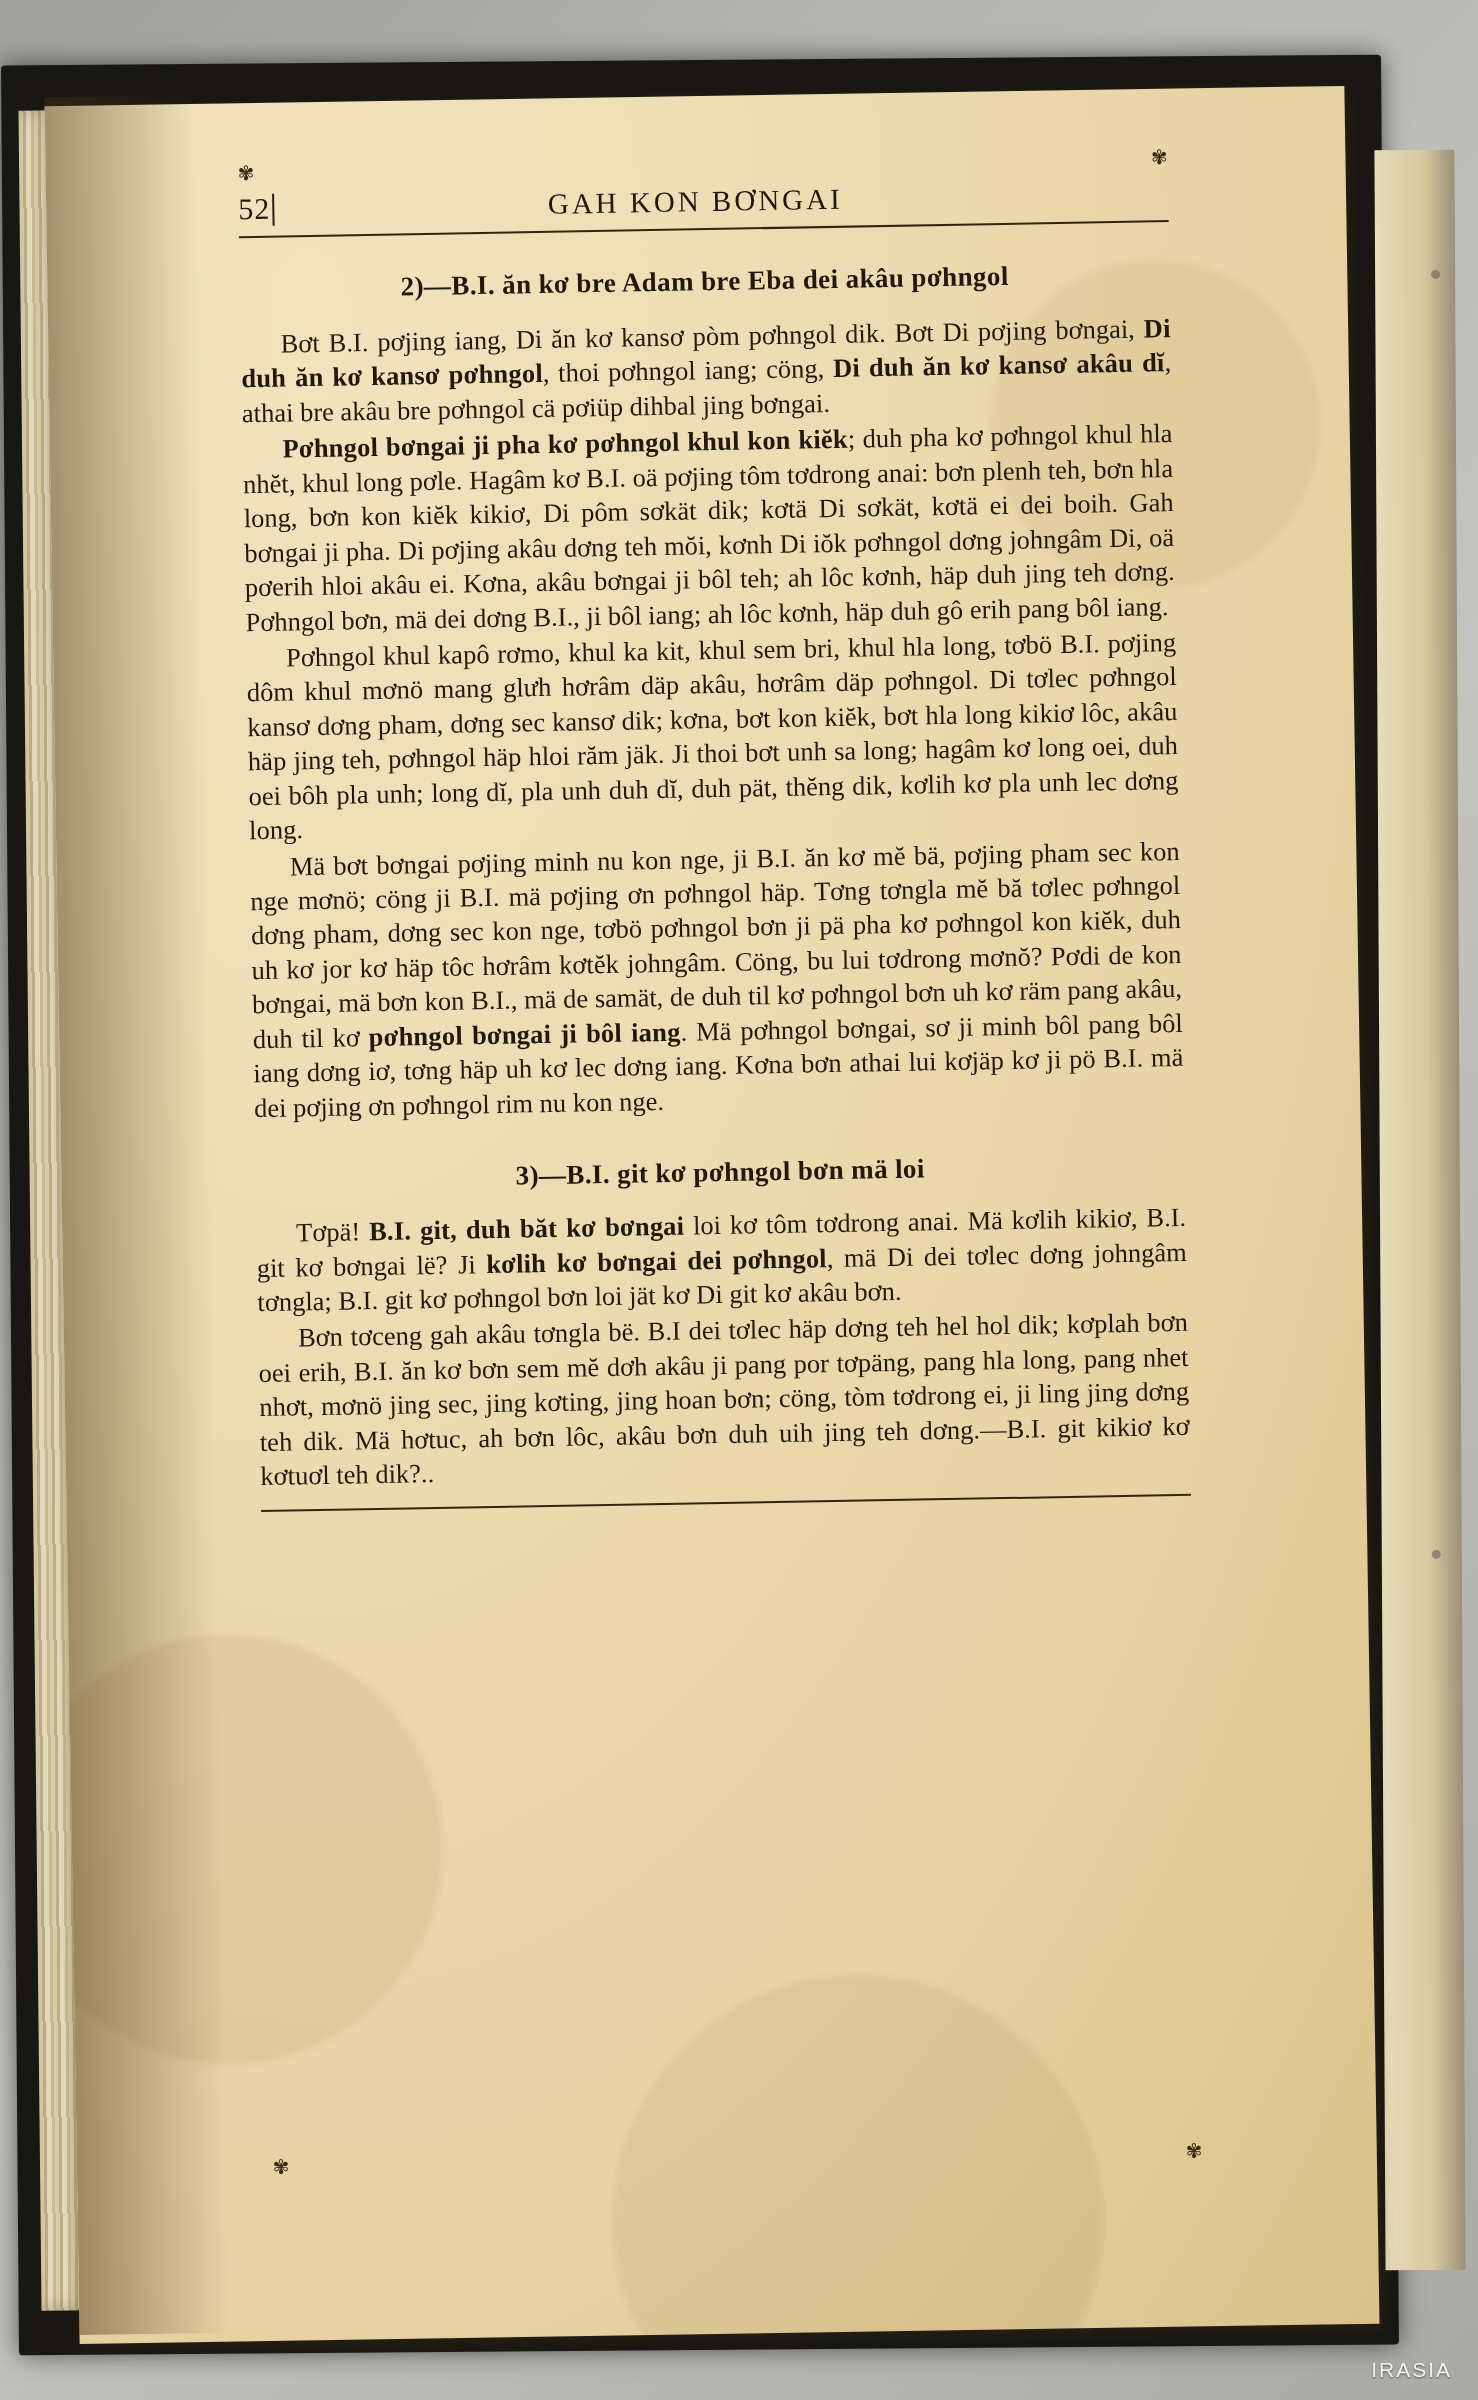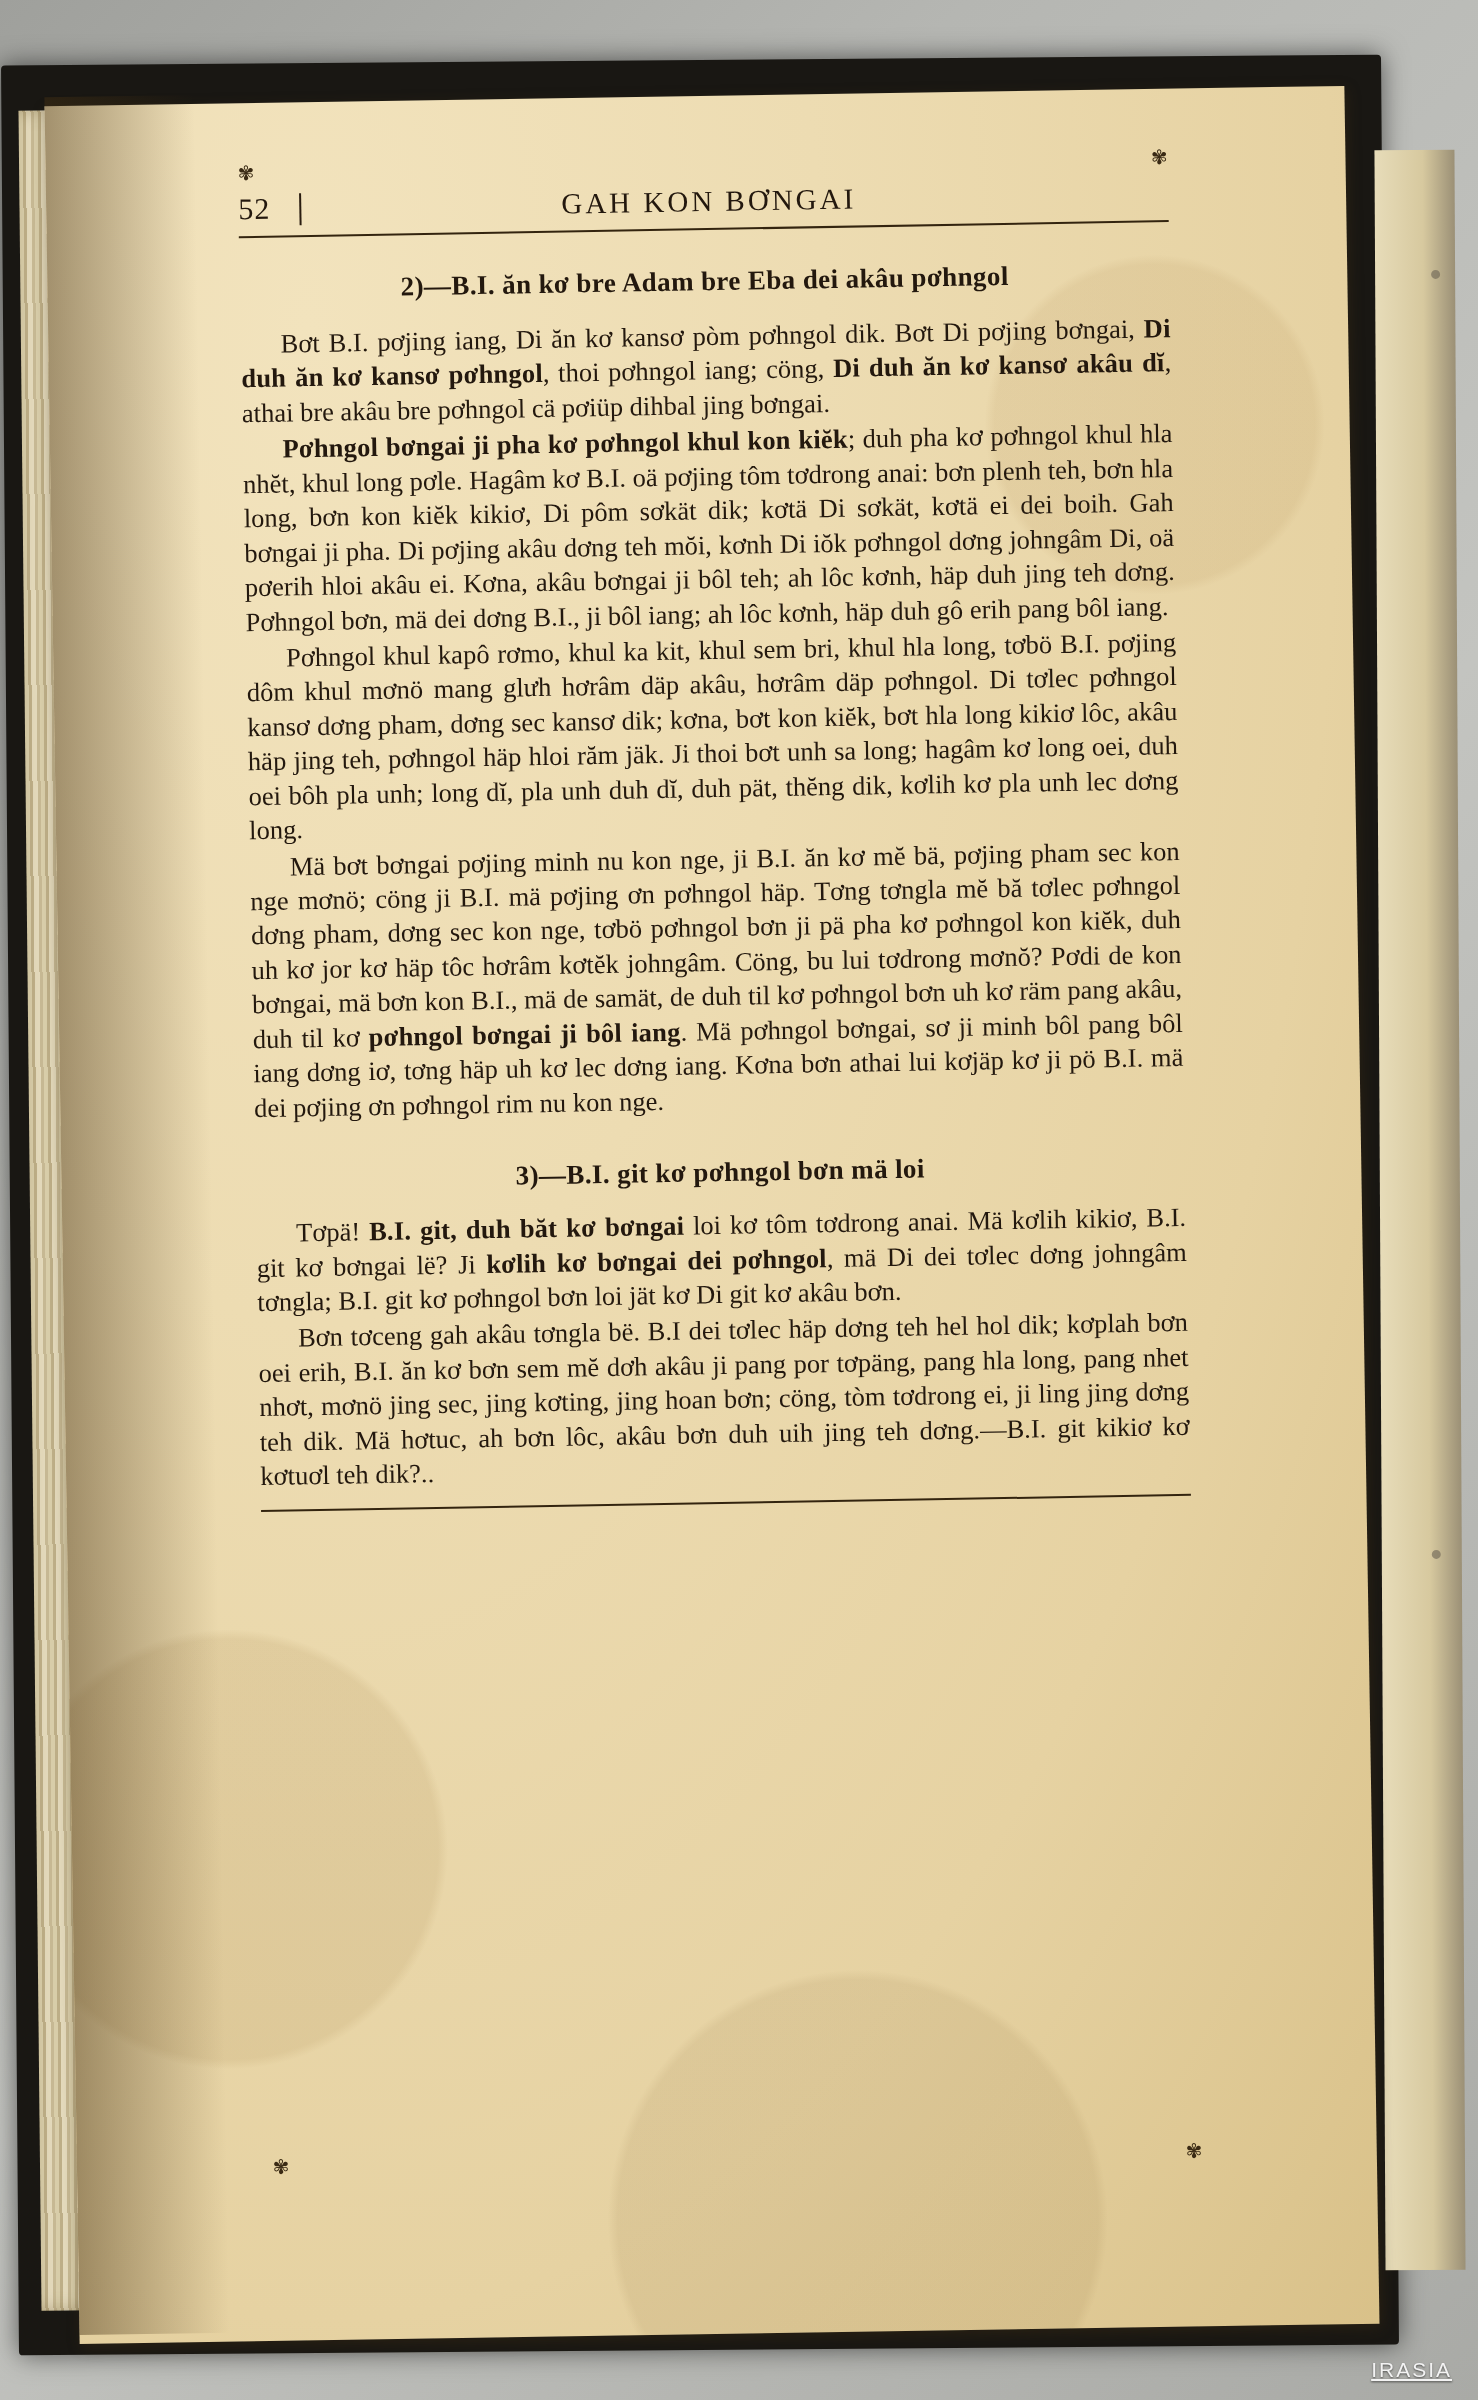--- a/index.html
+++ b/index.html
@@ -109,21 +109,21 @@
   
   .header-row{
     display:flex;
     align-items:flex-end;
     gap:18px;
     padding-bottom: 6px;
   }
   .folio{
     font-size: 30px;
     letter-spacing: 1px;
-    padding-right: 29px;
+    padding-right: 2px;
     border-right: 2px solid #2a1d10;
     line-height: 1;
     padding-bottom: 2px;
   }
   .running-head{
     flex:1;
     text-align:center;
     font-size: 29px;
     letter-spacing: 3px;
     padding-right: 70px;
@@ -175,21 +175,20 @@
   
   #watermark{
     position:absolute;
     right: 26px;
     bottom: 18px;
     font-family: "Liberation Sans", sans-serif;
     font-size: 21px;
     letter-spacing: 2px;
     color: #f3f3f3;
     text-shadow: 0 1px 2px rgba(0,0,0,0.55);
-    text-decoration: underline;
   }
   
   .speck{ position:absolute; width:9px; height:9px; border-radius:50%; background:#6b6353; opacity:.6;}
 </style>
 </head>
 <body>
 
 <div id="scan-stage">
 
   <div id="book-cover"></div>

